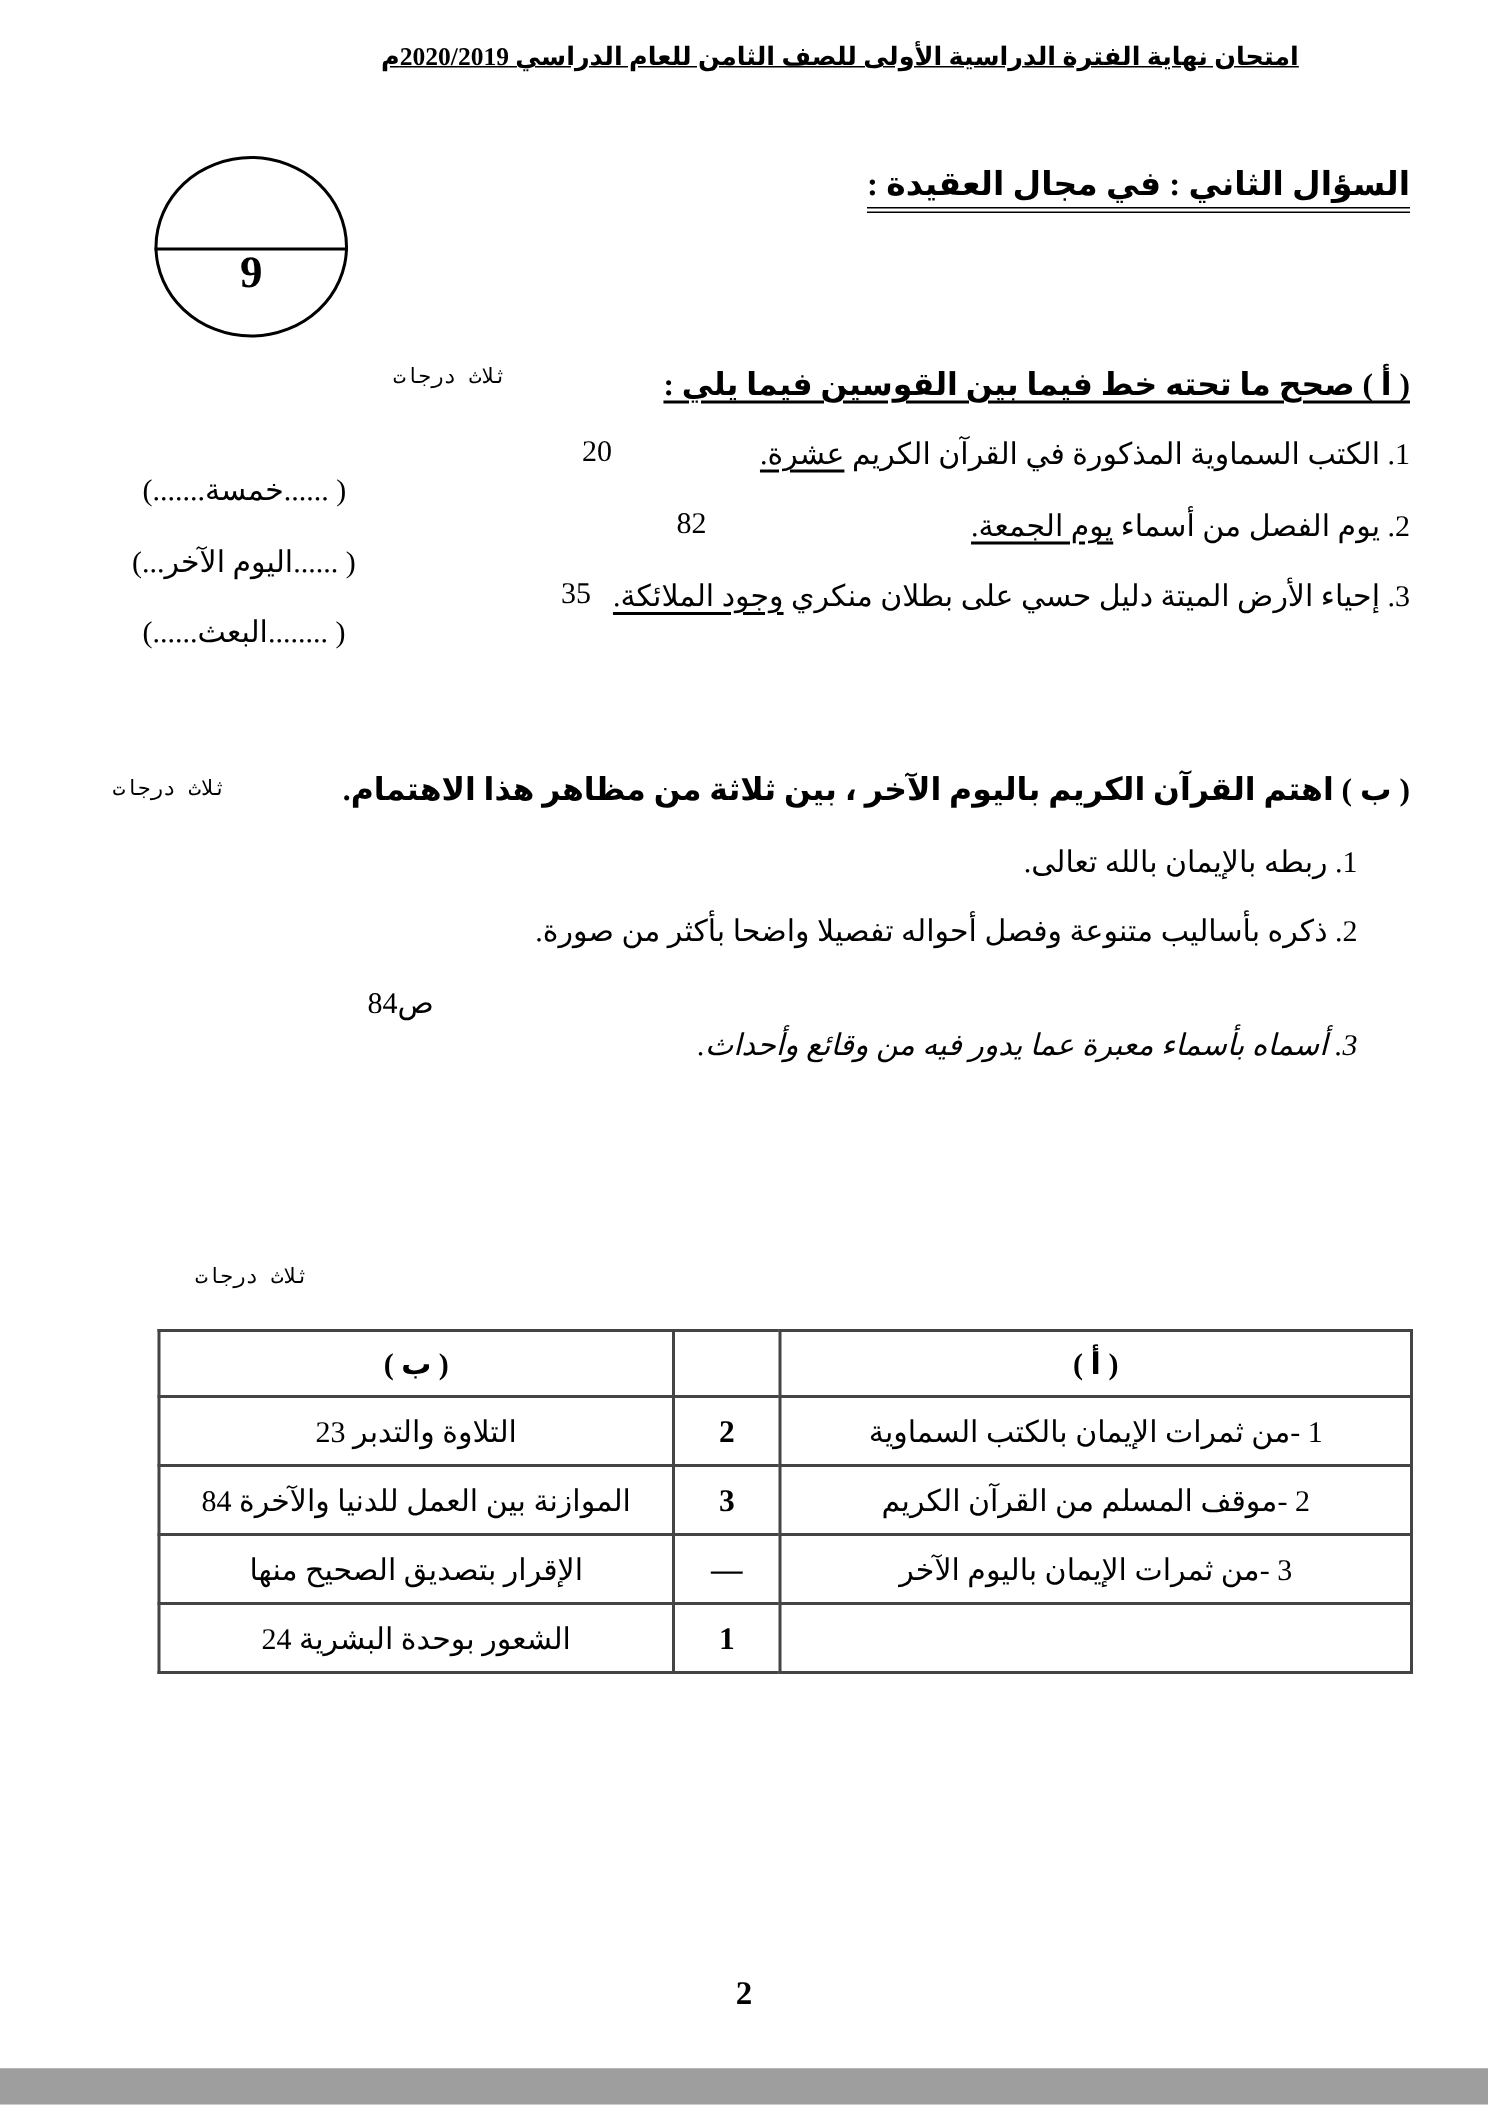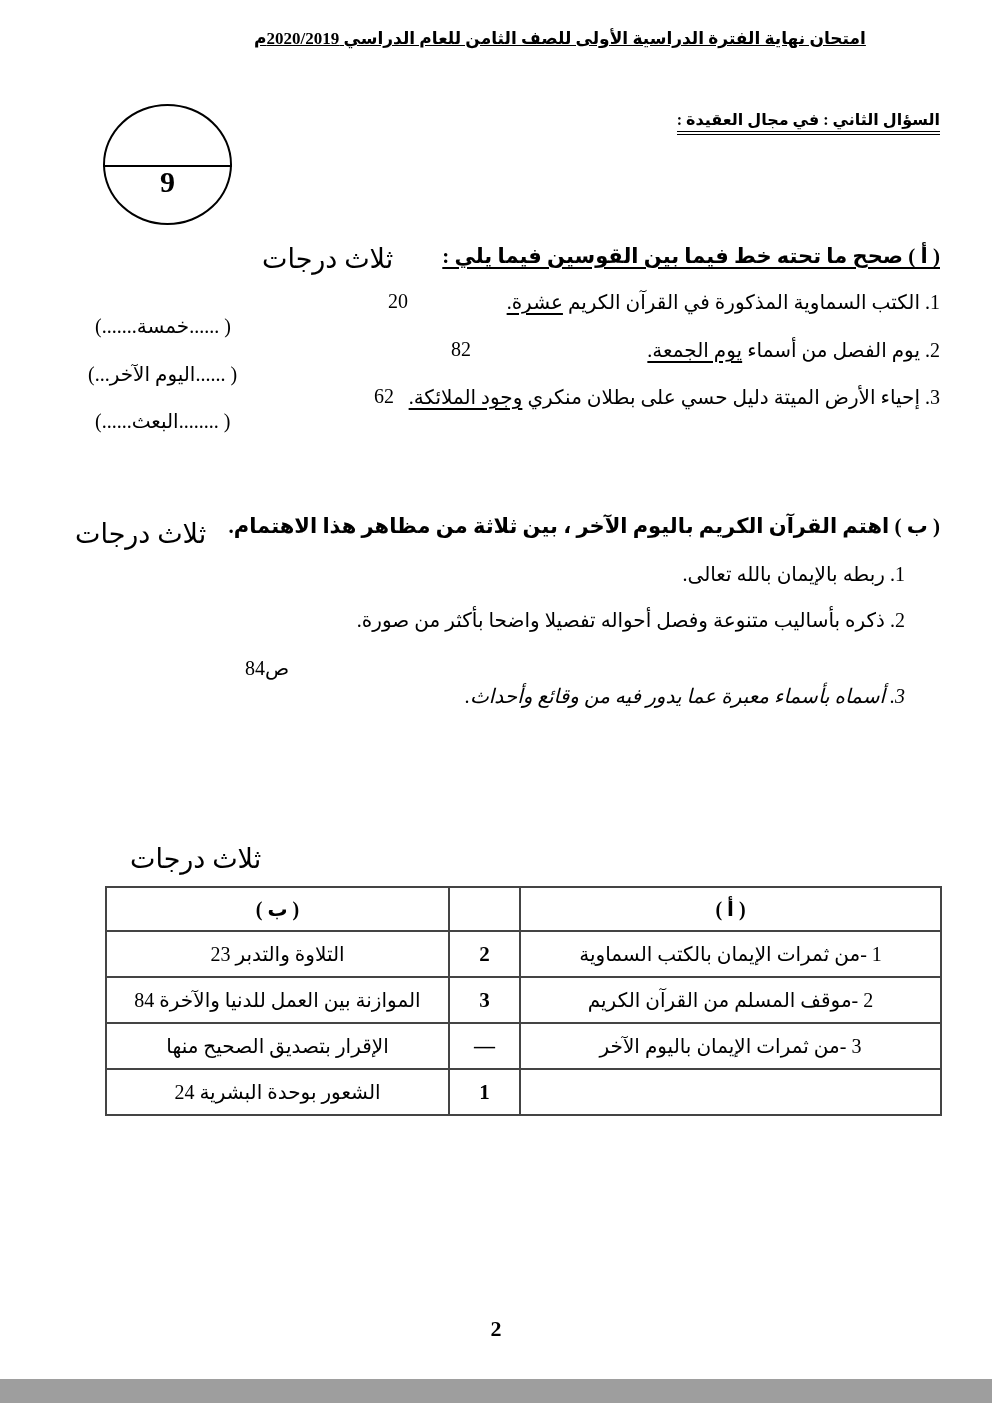--- a/index.html
+++ b/index.html
@@ -24,27 +24,27 @@
   }
   #grade-line { position:absolute; left:-2px; right:-2px; top:50%; border-top:2px solid #000; }
   #grade-value {
     position:absolute; top:52%; left:0; width:100%; text-align:center;
     font-weight:bold; font-size:30px; line-height:1;
   }
 
   
   #question-title {
     position:absolute; top:110px; right:52px; direction:rtl;
-    font-weight:bold; font-size:16px;
+    font-weight:bold; font-size:22px;
     border-bottom:4px double #000; padding-bottom:2px;
   }
 
   .heading { position:absolute; right:52px; direction:rtl; font-weight:bold; font-size:21px; }
   .underlined-heading { text-decoration:underline; text-underline-offset:4px; }
-  .marks { position:absolute; direction:rtl; font-size:27px; }
+  .marks { position:absolute; direction:rtl; font-size:14px;font-family:Liberation Mono, monospace; }
 
   #section-a-heading { top:244px;text-align:right; }
   #a-marks { top:243px; left:262px; }
 
   .a-item { position:absolute; left:0; right:0; height:38px; font-size:20px; }
   .a-item .sentence { position:absolute; right:52px; direction:rtl; white-space:nowrap; }
   .a-item .refnum { position:absolute; font-size:20px; }
   .a-item .answer { position:absolute; direction:rtl; font-size:20px; white-space:nowrap;margin-top:24px; }
   .u { text-decoration:underline; text-underline-offset:4px; }
 
@@ -104,21 +104,21 @@
   </div>
 
   <div class="a-item" id="a-item-2">
     <span class="sentence"><span>2. يوم الفصل من أسماء </span><span class="u">يوم الجمعة.</span></span>
     <span class="refnum">82</span>
     <span class="answer">( ......اليوم الآخر...)</span>
   </div>
 
   <div class="a-item" id="a-item-3">
     <span class="sentence"><span>3. إحياء الأرض الميتة دليل حسي على بطلان منكري </span><span class="u">وجود الملائكة.</span></span>
-    <span class="refnum">62</span>
+    <span class="refnum">35</span>
     <span class="answer">( ........البعث......)</span>
   </div>
 
   <div class="heading" id="section-b-heading">( ب ) اهتم القرآن الكريم باليوم الآخر ، بين ثلاثة من مظاهر هذا الاهتمام.</div>
   <div class="marks" id="b-marks">ثلاث درجات</div>
 
   <div class="b-item" id="b-item-1">1. ربطه بالإيمان بالله تعالى.</div>
   <div class="b-item" id="b-item-2">2. ذكره بأساليب متنوعة وفصل أحواله تفصيلا واضحا بأكثر من صورة.</div>
   <div class="b-item" id="b-item-3">3. أسماه بأسماء معبرة عما يدور فيه من وقائع وأحداث.</div>
   <div id="b-pageref">ص84</div>

